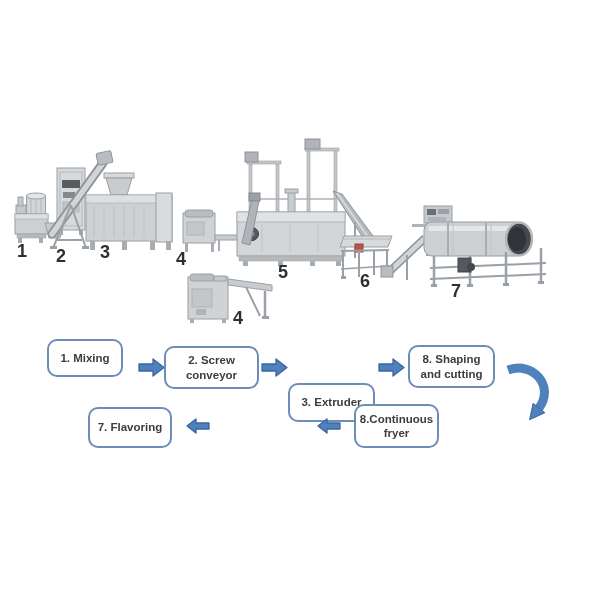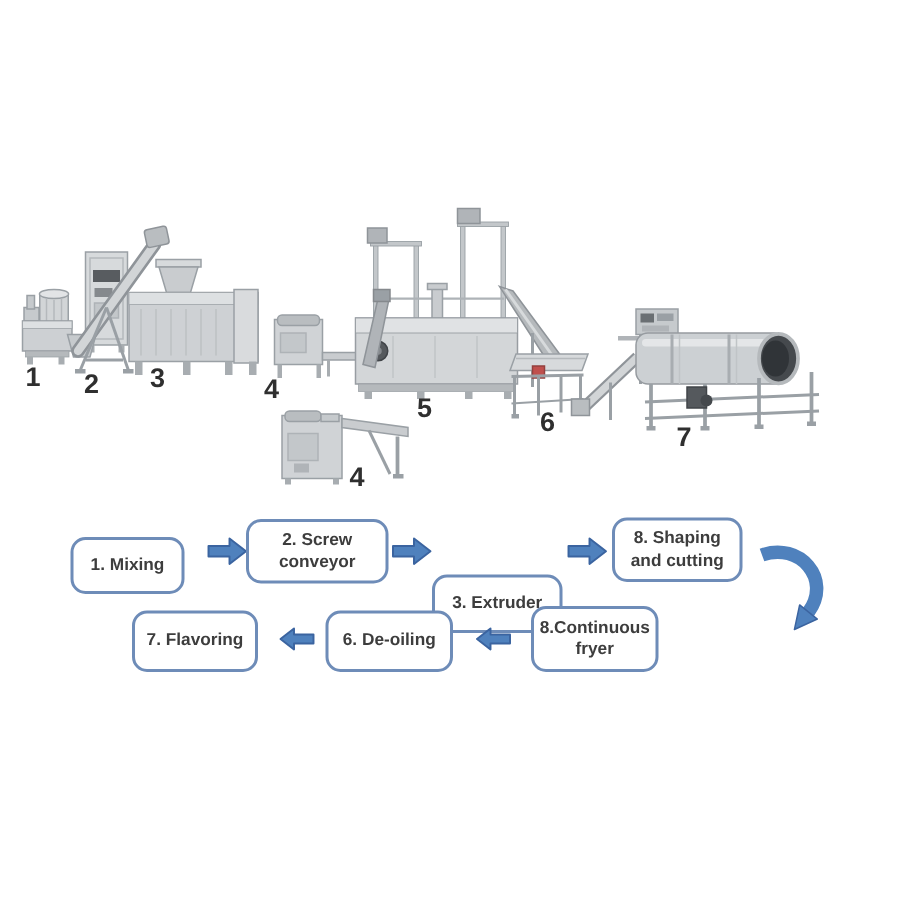--- a/index.html
+++ b/index.html
@@ -200,21 +200,21 @@
 
   <span class="machine-num" style="left:17px;top:242px;">1</span>
   <span class="machine-num" style="left:56px;top:247px;">2</span>
   <span class="machine-num" style="left:100px;top:243px;">3</span>
   <span class="machine-num" style="left:176px;top:250px;">4</span>
   <span class="machine-num" style="left:278px;top:263px;">5</span>
   <span class="machine-num" style="left:233px;top:309px;">4</span>
   <span class="machine-num" style="left:360px;top:272px;">6</span>
   <span class="machine-num" style="left:451px;top:282px;">7</span>
 
-  <div class="flow-box" style="left:47px;top:358px;width:76px;height:38px;">
+  <div class="flow-box" style="left:47px;top:339px;width:76px;height:38px;">
       <span>1. Mixing</span>
     </div>
 
   <svg class="flow-arrow" style="left:138px;top:358px;" width="27" height="19">
     <polygon points="1,6 15,6 15,1 26,9.5 15,18 15,13 1,13" fill="#4f81bd" stroke="#3b64a0" stroke-width="1.3" stroke-linejoin="round"></polygon>
   </svg>
 
   <div class="flow-box" style="left:164px;top:346px;width:95px;height:43px;">
       <span>2. Screw conveyor</span>
     </div>
@@ -241,23 +241,20 @@
   </svg>
 
   <div class="flow-box" style="left:354px;top:404px;width:85px;height:44px;">
       <span>8.Continuous fryer</span>
     </div>
 
   <svg class="flow-arrow" style="left:317px;top:418px;" width="24" height="16">
     <polygon points="23,5 10,5 10,1 1,8 10,15 10,11 23,11" fill="#4f81bd" stroke="#3b64a0" stroke-width="1.3" stroke-linejoin="round"></polygon>
   </svg>
 
-  <div class="flow-box" style="left:217px;top:407px;width:85px;height:41px;">
-      <span>6. De-oiling</span>
-    </div>
 
   <svg class="flow-arrow" style="left:186px;top:418px;" width="24" height="16">
     <polygon points="23,5 10,5 10,1 1,8 10,15 10,11 23,11" fill="#4f81bd" stroke="#3b64a0" stroke-width="1.3" stroke-linejoin="round"></polygon>
   </svg>
 
   <div class="flow-box" style="left:88px;top:407px;width:84px;height:41px;text-align:right;">
       <span>7. Flavoring</span>
     </div>
 
 </div>

